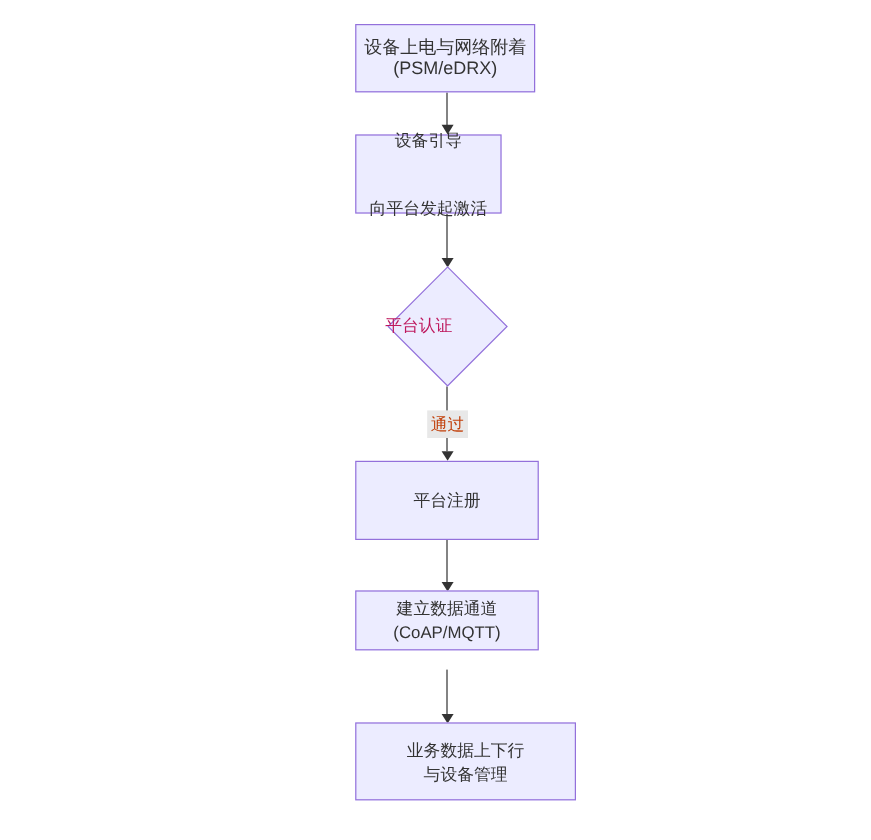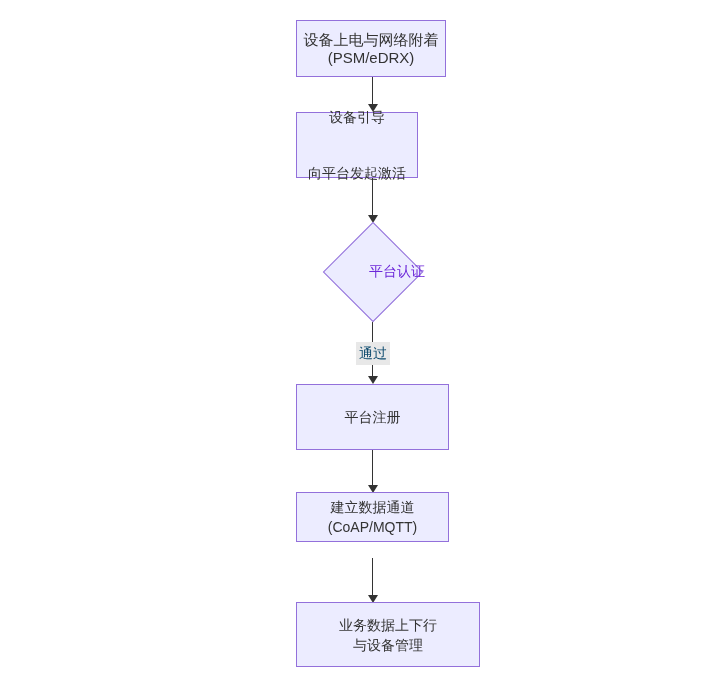--- a/index.html
+++ b/index.html
@@ -24,24 +24,24 @@
     text-align: center;
     font-size: 14px;
     line-height: 20px;
     color: #333333;
   }
   .node.small-text { font-size: 15px; line-height: 18px; }
   .diamond-wrap {
     position: absolute;
     display: flex;
     align-items: center;
-    justify-content: flex-end;
+    justify-content: flex-start;
     text-align: center;
     font-size: 14px;
-    color: #6d28d9;
+    color: #be185d;
   }
   .diamond-shape {
     position: absolute;
     left: 50%;
     top: 50%;
     width: 71px;
     height: 71px;
     transform: translate(-50%, -50%) rotate(45deg);
     background: #ECECFF;
     border: 1.5px solid #9370DB;
@@ -61,21 +61,21 @@
     border-right: 5px solid transparent;
     border-top: 8px solid #333333;
   }
   .edge-label {
     position: absolute;
     transform: translateX(-50%);
     background: #e8e8e8;
     padding: 1px 3px;
     font-size: 14px;
     line-height: 21px;
-    color: #0c4a6e;
+    color: #c2410c;
     white-space: nowrap;
     z-index: 3;
     text-align: right;
   }
 </style>
 </head>
 <body>
 
 <div class="canvas">
 

